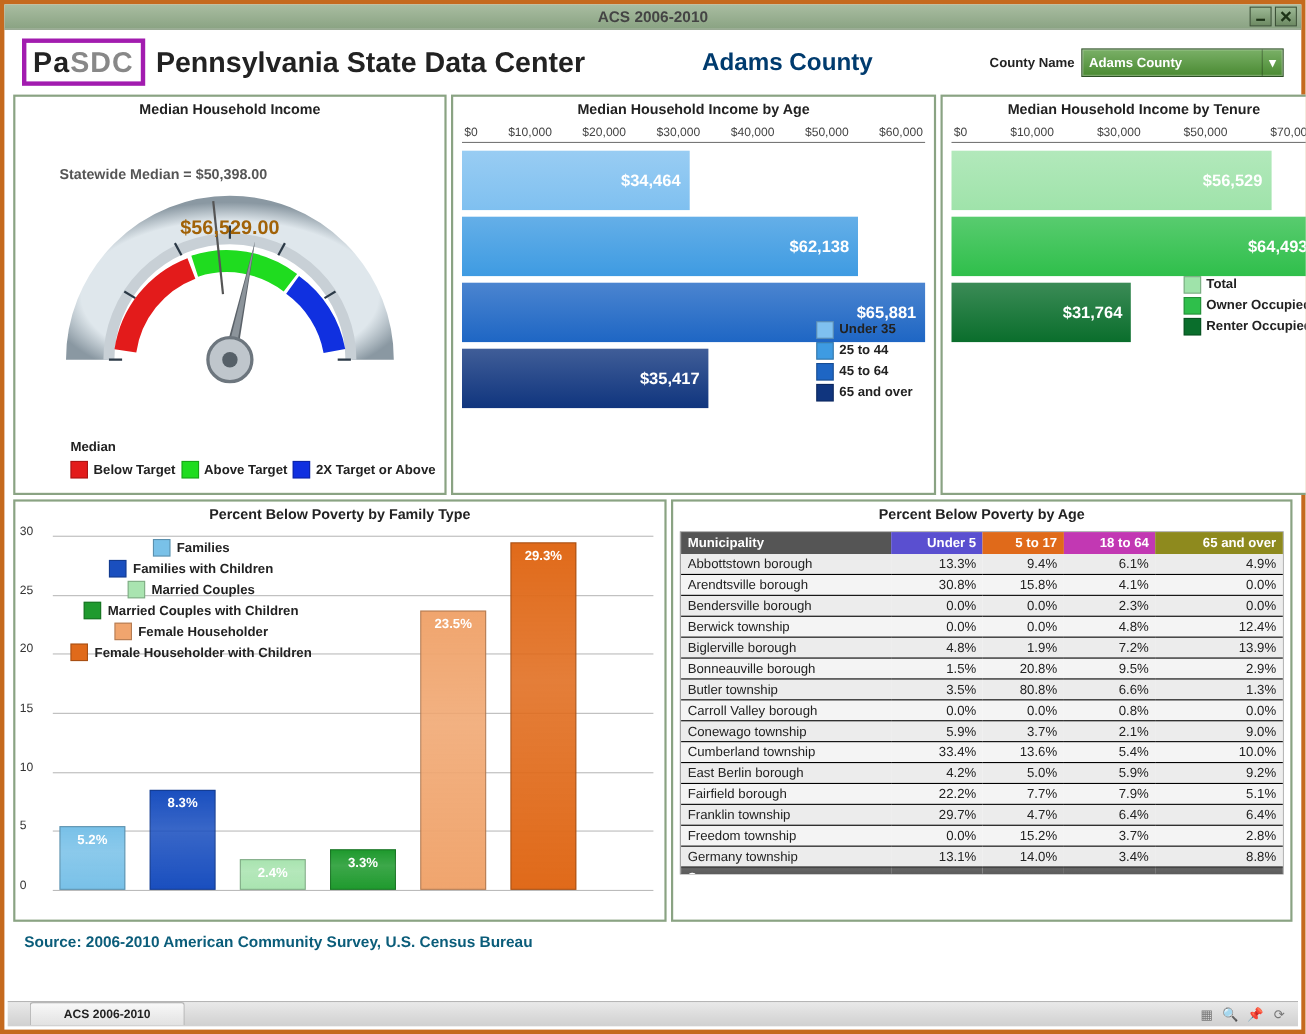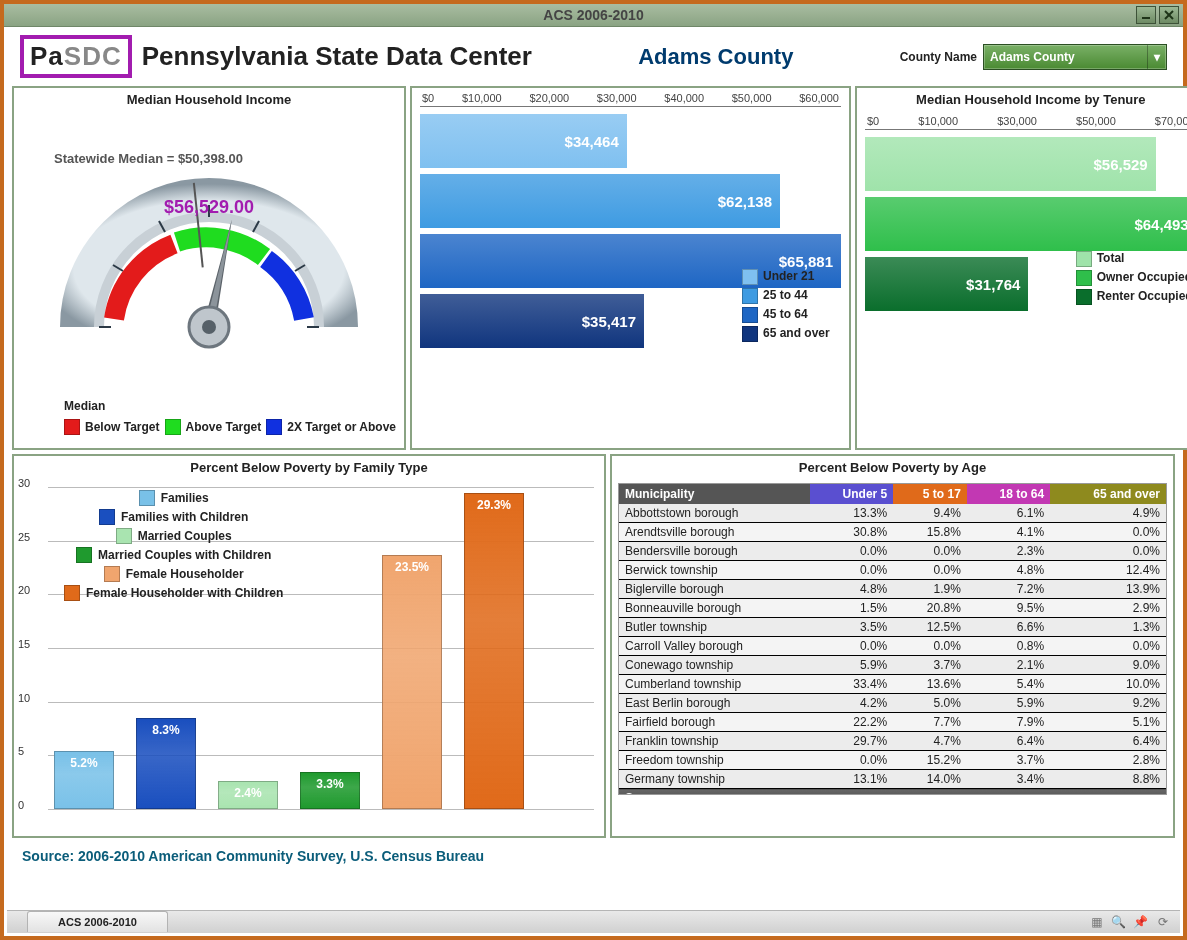--- a/index.html
+++ b/index.html
@@ -20,21 +20,21 @@
   .county-select .arrow{border-left:1px solid rgba(0,0,0,.3);padding-left:6px;height:100%;display:flex;align-items:center;}
   .panels{display:flex;gap:4px;padding:4px 8px 0 8px;}
   .panel{border:2px solid #8aa383;background:#fff;flex:1;position:relative;min-height:360px;}
   .panel-title{text-align:center;font-weight:bold;font-size:13px;padding:4px 0;}
   .gauge-panel{width:390px;flex:0 0 390px;}
   .age-panel{flex:0 0 380px;}
   .tenure-panel{flex:1;}
   
   .gauge-wrap{position:relative;height:300px;}
   .gauge-label-state{position:absolute;top:4px;left:40px;font-size:13px;font-weight:bold;color:#555;}
-  .gauge-value{position:absolute;top:50px;left:0;right:0;text-align:center;font-size:18px;font-weight:bold;color:#a21caf;}
+  .gauge-value{position:absolute;top:50px;left:0;right:0;text-align:center;font-size:18px;font-weight:bold;color:#a16207;}
   .gauge-svg{display:block;margin:36px auto 0 auto;}
   .gauge-legend{position:absolute;right:8px;bottom:6px;font-size:12px;font-weight:bold;}
   .gauge-legend .leg-title{margin-bottom:2px;}
   .gauge-legend div{display:flex;align-items:center;gap:5px;margin:3px 0;}
   .swatch{width:14px;height:14px;display:inline-block;border:1px solid rgba(0,0,0,.25);}
   
   .hbchart{position:relative;padding:4px 8px;}
   .hb-axis{display:flex;justify-content:space-between;font-size:11px;color:#444;border-bottom:1px solid #777;padding:0 2px 2px 2px;margin-bottom:4px;}
   .hb-bar-row{height:60px;display:flex;align-items:center;position:relative;}
   .hb-bar{height:54px;display:flex;align-items:center;justify-content:flex-end;color:#fff;font-weight:bold;font-size:15px;padding-right:8px;box-sizing:border-box;}
@@ -164,20 +164,21 @@
               <div>
                 <span class="swatch" style="background:#1030e0"></span>
                 <span>2X Target or Above</span>
               </div>
             </div>
         </div>
       </div>
     </div>
 
     <div class="panel age-panel">
+      <div class="panel-title">Median Household Income by Age</div>
       <div class="hbchart">
         <div class="hb-axis" id="age-axis">
             <span>$0</span>
             <span>$10,000</span>
             <span>$20,000</span>
             <span>$30,000</span>
             <span>$40,000</span>
             <span>$50,000</span>
             <span>$60,000</span>
           </div>
@@ -191,21 +192,21 @@
             <div class="hb-bar-row">
               <div class="hb-bar" style="width:421px;background:linear-gradient(#1e66c4cc,#1e66c4)">$65,881</div>
             </div>
             <div class="hb-bar-row">
               <div class="hb-bar" style="width:224px;background:linear-gradient(#10357ecc,#10357e)">$35,417</div>
             </div>
           </div>
         <div class="hb-legend" id="age-legend" style="left:280px;">
             <div>
               <span class="swatch" style="background:#7fc0f0"></span>
-              <span>Under 21</span>
+              <span>Under 35</span>
             </div>
             <div>
               <span class="swatch" style="background:#3e9be2"></span>
               <span>25 to 44</span>
             </div>
             <div>
               <span class="swatch" style="background:#1e66c4"></span>
               <span>45 to 64</span>
             </div>
             <div>
@@ -380,21 +381,21 @@
                 <tr>
                   <td>Bonneauville borough</td>
                   <td>1.5%</td>
                   <td>20.8%</td>
                   <td>9.5%</td>
                   <td>2.9%</td>
                 </tr>
                 <tr>
                   <td>Butler township</td>
                   <td>3.5%</td>
-                  <td>12.5%</td>
+                  <td>80.8%</td>
                   <td>6.6%</td>
                   <td>1.3%</td>
                 </tr>
                 <tr>
                   <td>Carroll Valley borough</td>
                   <td>0.0%</td>
                   <td>0.0%</td>
                   <td>0.8%</td>
                   <td>0.0%</td>
                 </tr>

